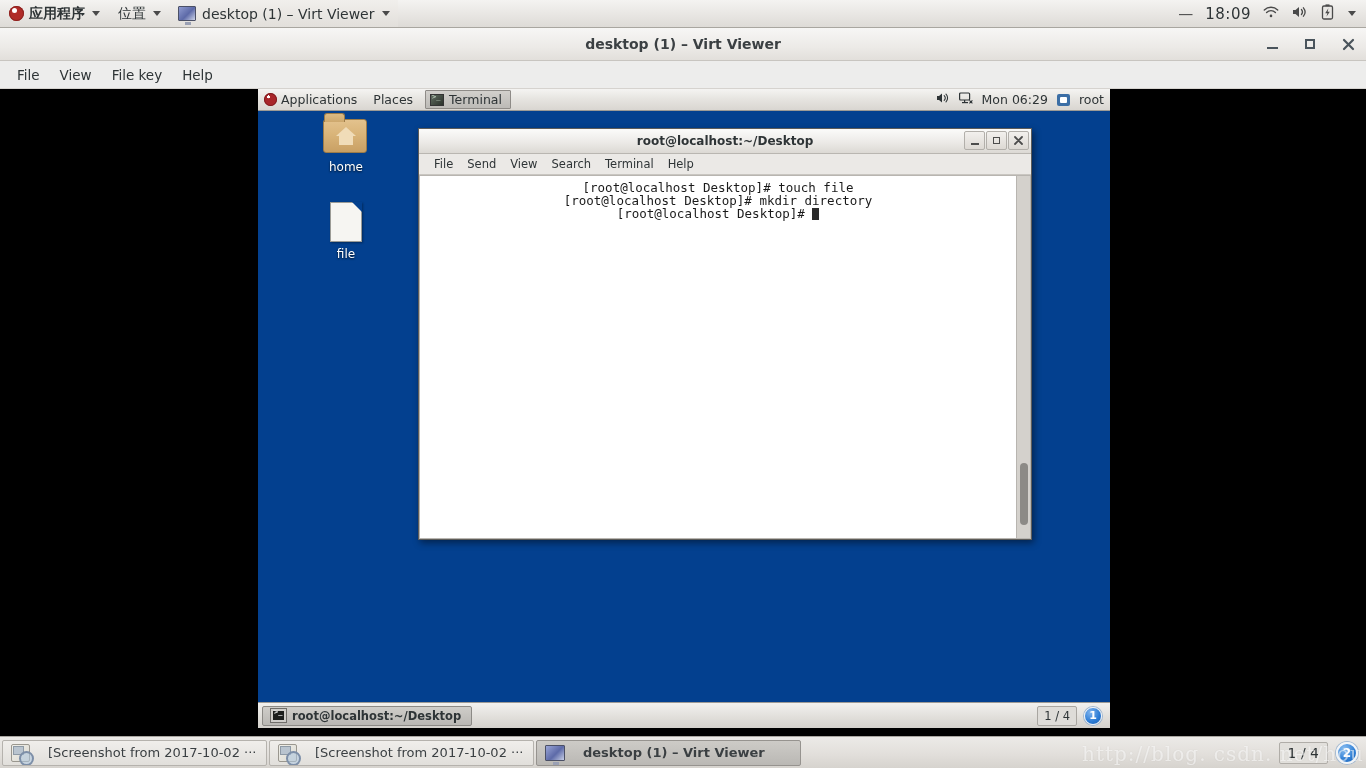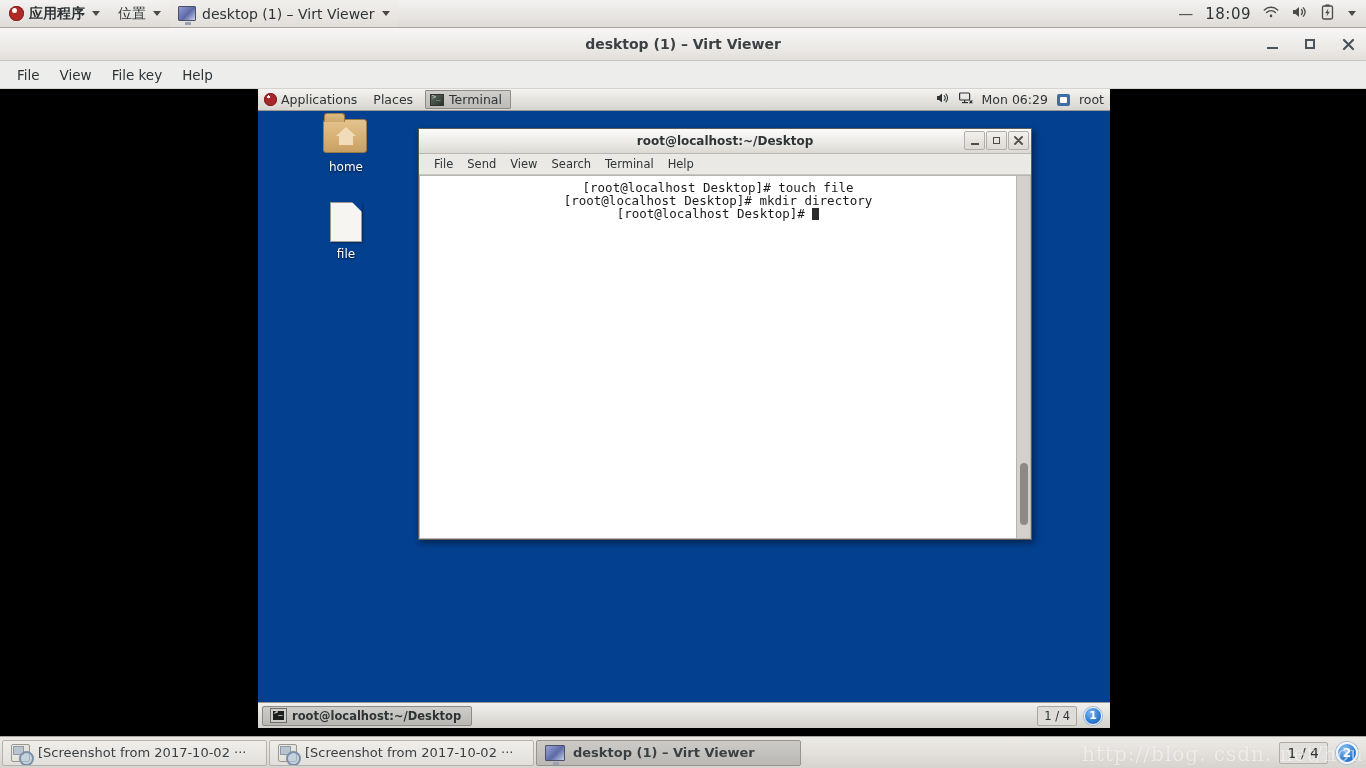--- a/index.html
+++ b/index.html
@@ -244,21 +244,21 @@
   }
 
   
   .host-taskbar{
     position:absolute; left:0; bottom:0; width:1366px; height:32px;
     background:linear-gradient(to bottom,#eceae7 0%,#e2dfdb 55%,#d6d3ce 100%);
     border-top:1px solid #a9a6a0;
     display:flex; align-items:center; gap:2px; padding:0 2px;
   }
   .ht-btn{
-    display:flex;align-items:center;gap:8px;
+    display:flex;align-items:center;gap:18px;
     height:26px; width:265px; padding:0 8px;
     background:linear-gradient(to bottom,#f0eeeb,#e1dfdb);
     border:1px solid #b5b2ad; border-radius:2px;
     font-size:13px; color:#3a3f42; overflow:hidden; white-space:nowrap;
   }
   .ht-btn.active{
     background:linear-gradient(to bottom,#cdcbc7,#bab8b4);
     border-color:#96938f; font-weight:bold;
   }
   .ht-label{ overflow:hidden; text-overflow:ellipsis; }

